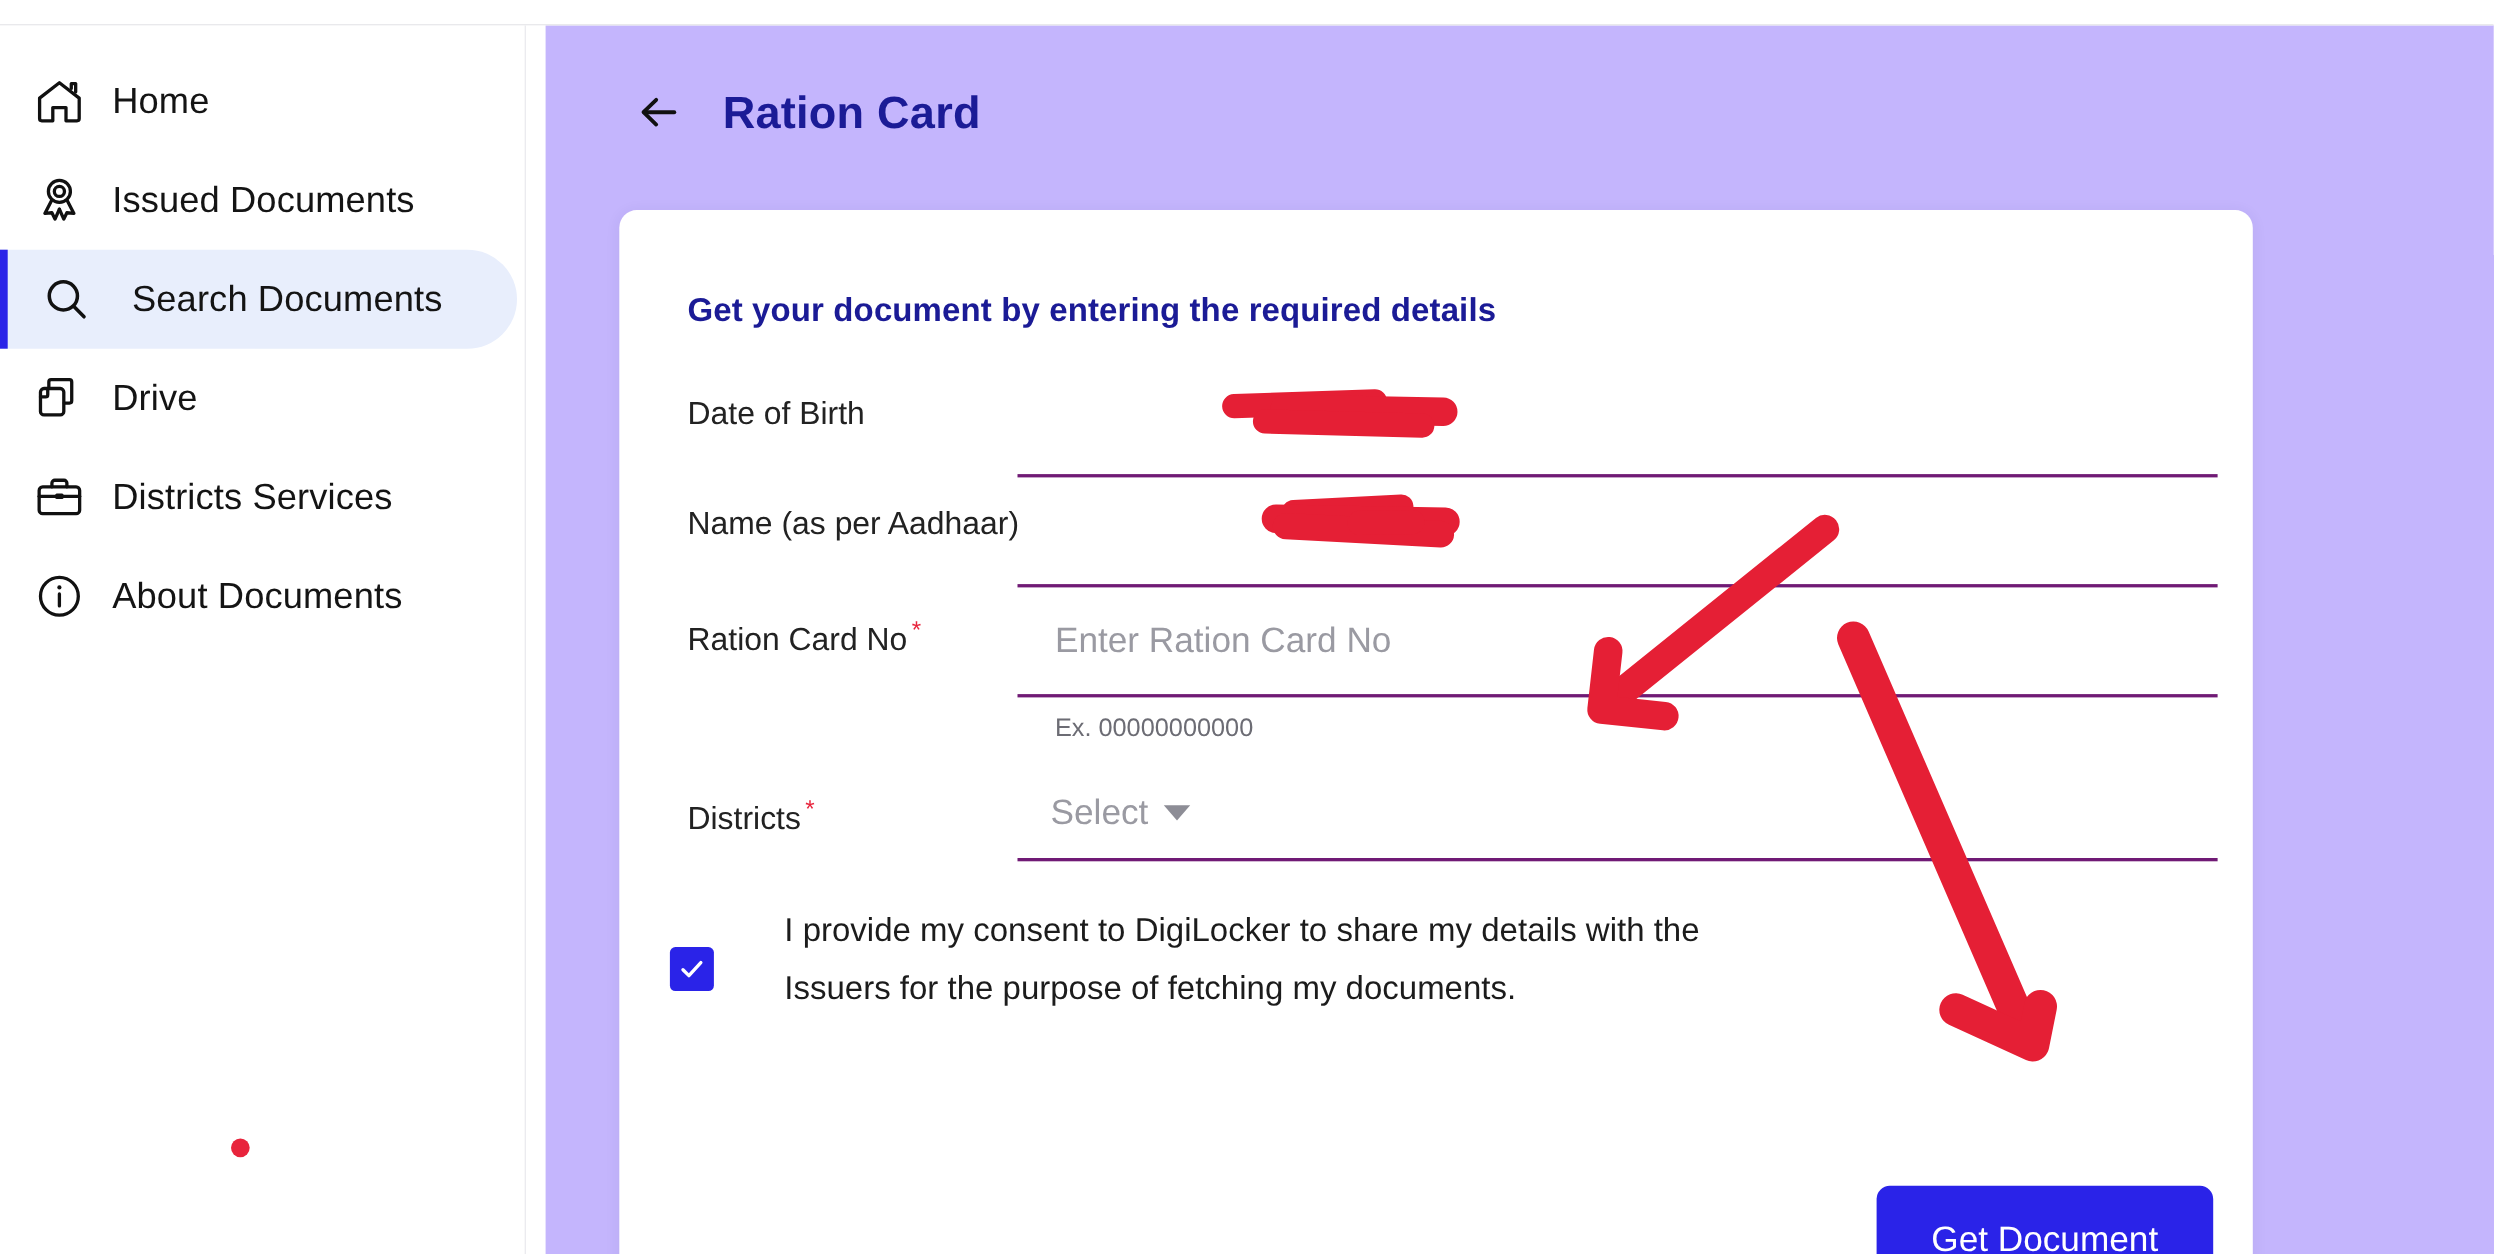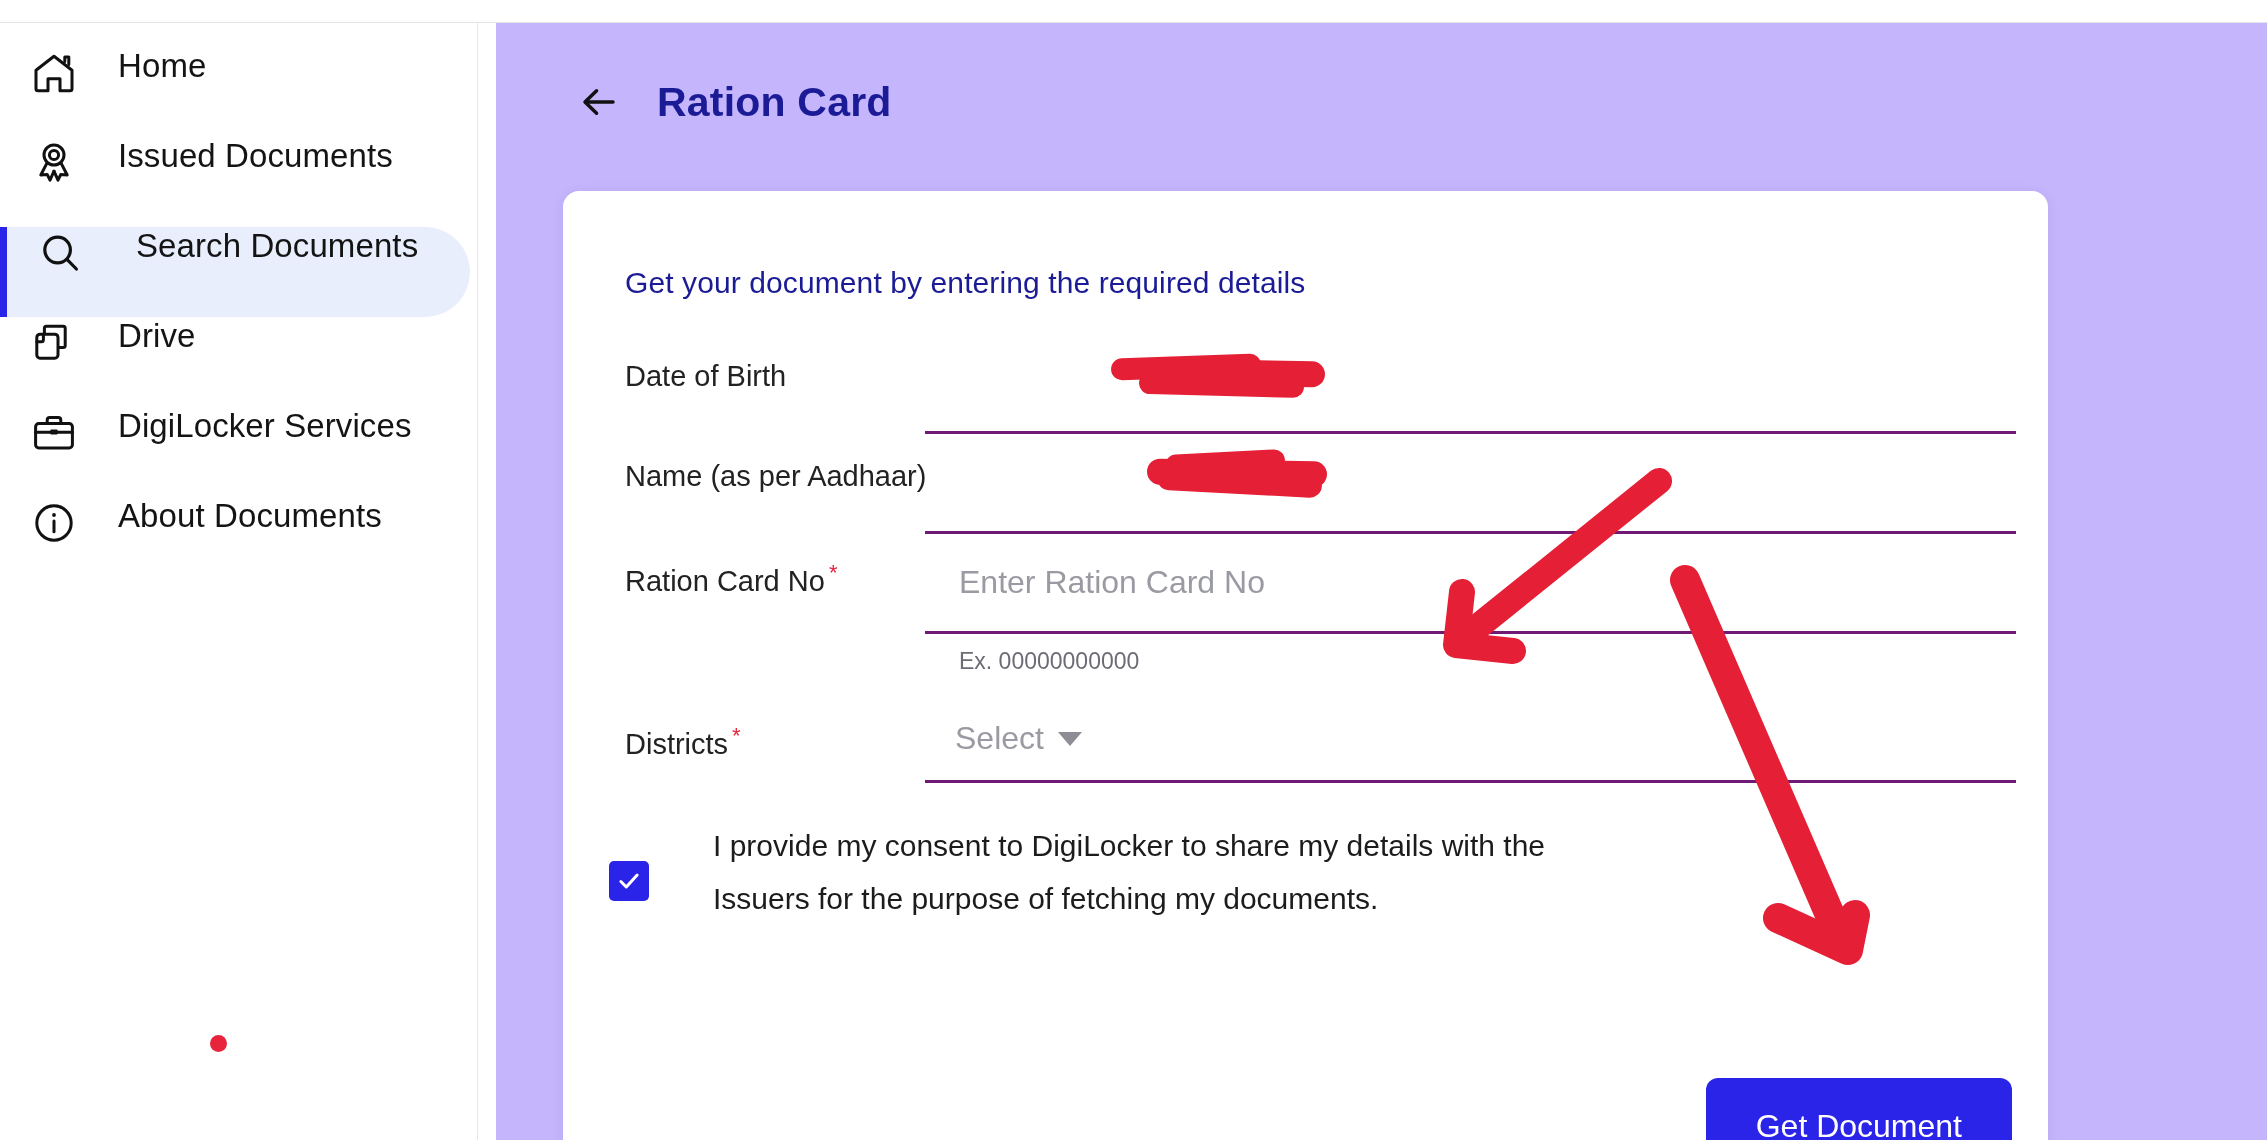--- a/index.html
+++ b/index.html
@@ -37,25 +37,25 @@
     background: #ffffff;
     border-right: 1px solid #e6e6ec;
     z-index: 20;
   }
 
   .nav-list { position: absolute; left: 0; top: 24px; width: 478px; }
 
   .nav-item {
     position: relative;
     display: flex;
+    align-items: center;
     height: 90px;
     padding-left: 28px;
     cursor: pointer;
     color: #121212;
-    gap: 16px;
   }
 
   .nav-item.active {
     background: #e8eefc;
     border-radius: 0 45px 45px 0;
     width: 470px;
   }
 
   .nav-item.active::before {
     content: "";
@@ -139,21 +139,21 @@
     border-radius: 16px;
     box-shadow: 0 2px 14px rgba(40,40,80,0.07);
     overflow: hidden;
   }
 
   .card-heading {
     position: absolute;
     left: 62px;
     top: 75px;
     font-size: 30px;
-    font-weight: normal;
+    font-weight: bold;
     color: #1b1b96;
     letter-spacing: 0.1px;
   }
 
   .form {
     position: absolute;
     left: 0;
     top: 143px;
     width: 100%;
   }
@@ -361,21 +361,21 @@
 
       <div class="nav-item">
         <span class="nav-icon">
           <svg width="48" height="48" viewBox="0 0 24 24" fill="none" stroke="#111" stroke-width="1.5" stroke-linecap="round" stroke-linejoin="round">
             <rect x="2.8" y="7.3" width="18.4" height="12.2" rx="1.6"></rect>
             <path d="M8.6 7.3V5.6a1.3 1.3 0 0 1 1.3-1.3h4.2a1.3 1.3 0 0 1 1.3 1.3v1.7"></path>
             <path d="M2.8 11.6h18.4"></path>
             <rect x="10.1" y="10.3" width="3.8" height="2.5" rx="0.7" fill="#111" stroke="none"></rect>
           </svg>
         </span>
-        <span class="nav-label">DigiLocker Services</span>
+        <span class="nav-label">Districts Services</span>
       </div>
 
       <div class="nav-item">
         <span class="nav-icon">
           <svg width="48" height="48" viewBox="0 0 24 24" fill="none" stroke="#111" stroke-width="1.5" stroke-linecap="round" stroke-linejoin="round">
             <circle cx="12" cy="12" r="8.6"></circle>
             <circle cx="12" cy="8" r="0.95" fill="#111" stroke="none"></circle>
             <path d="M12 11v5.4"></path>
           </svg>
         </span>

